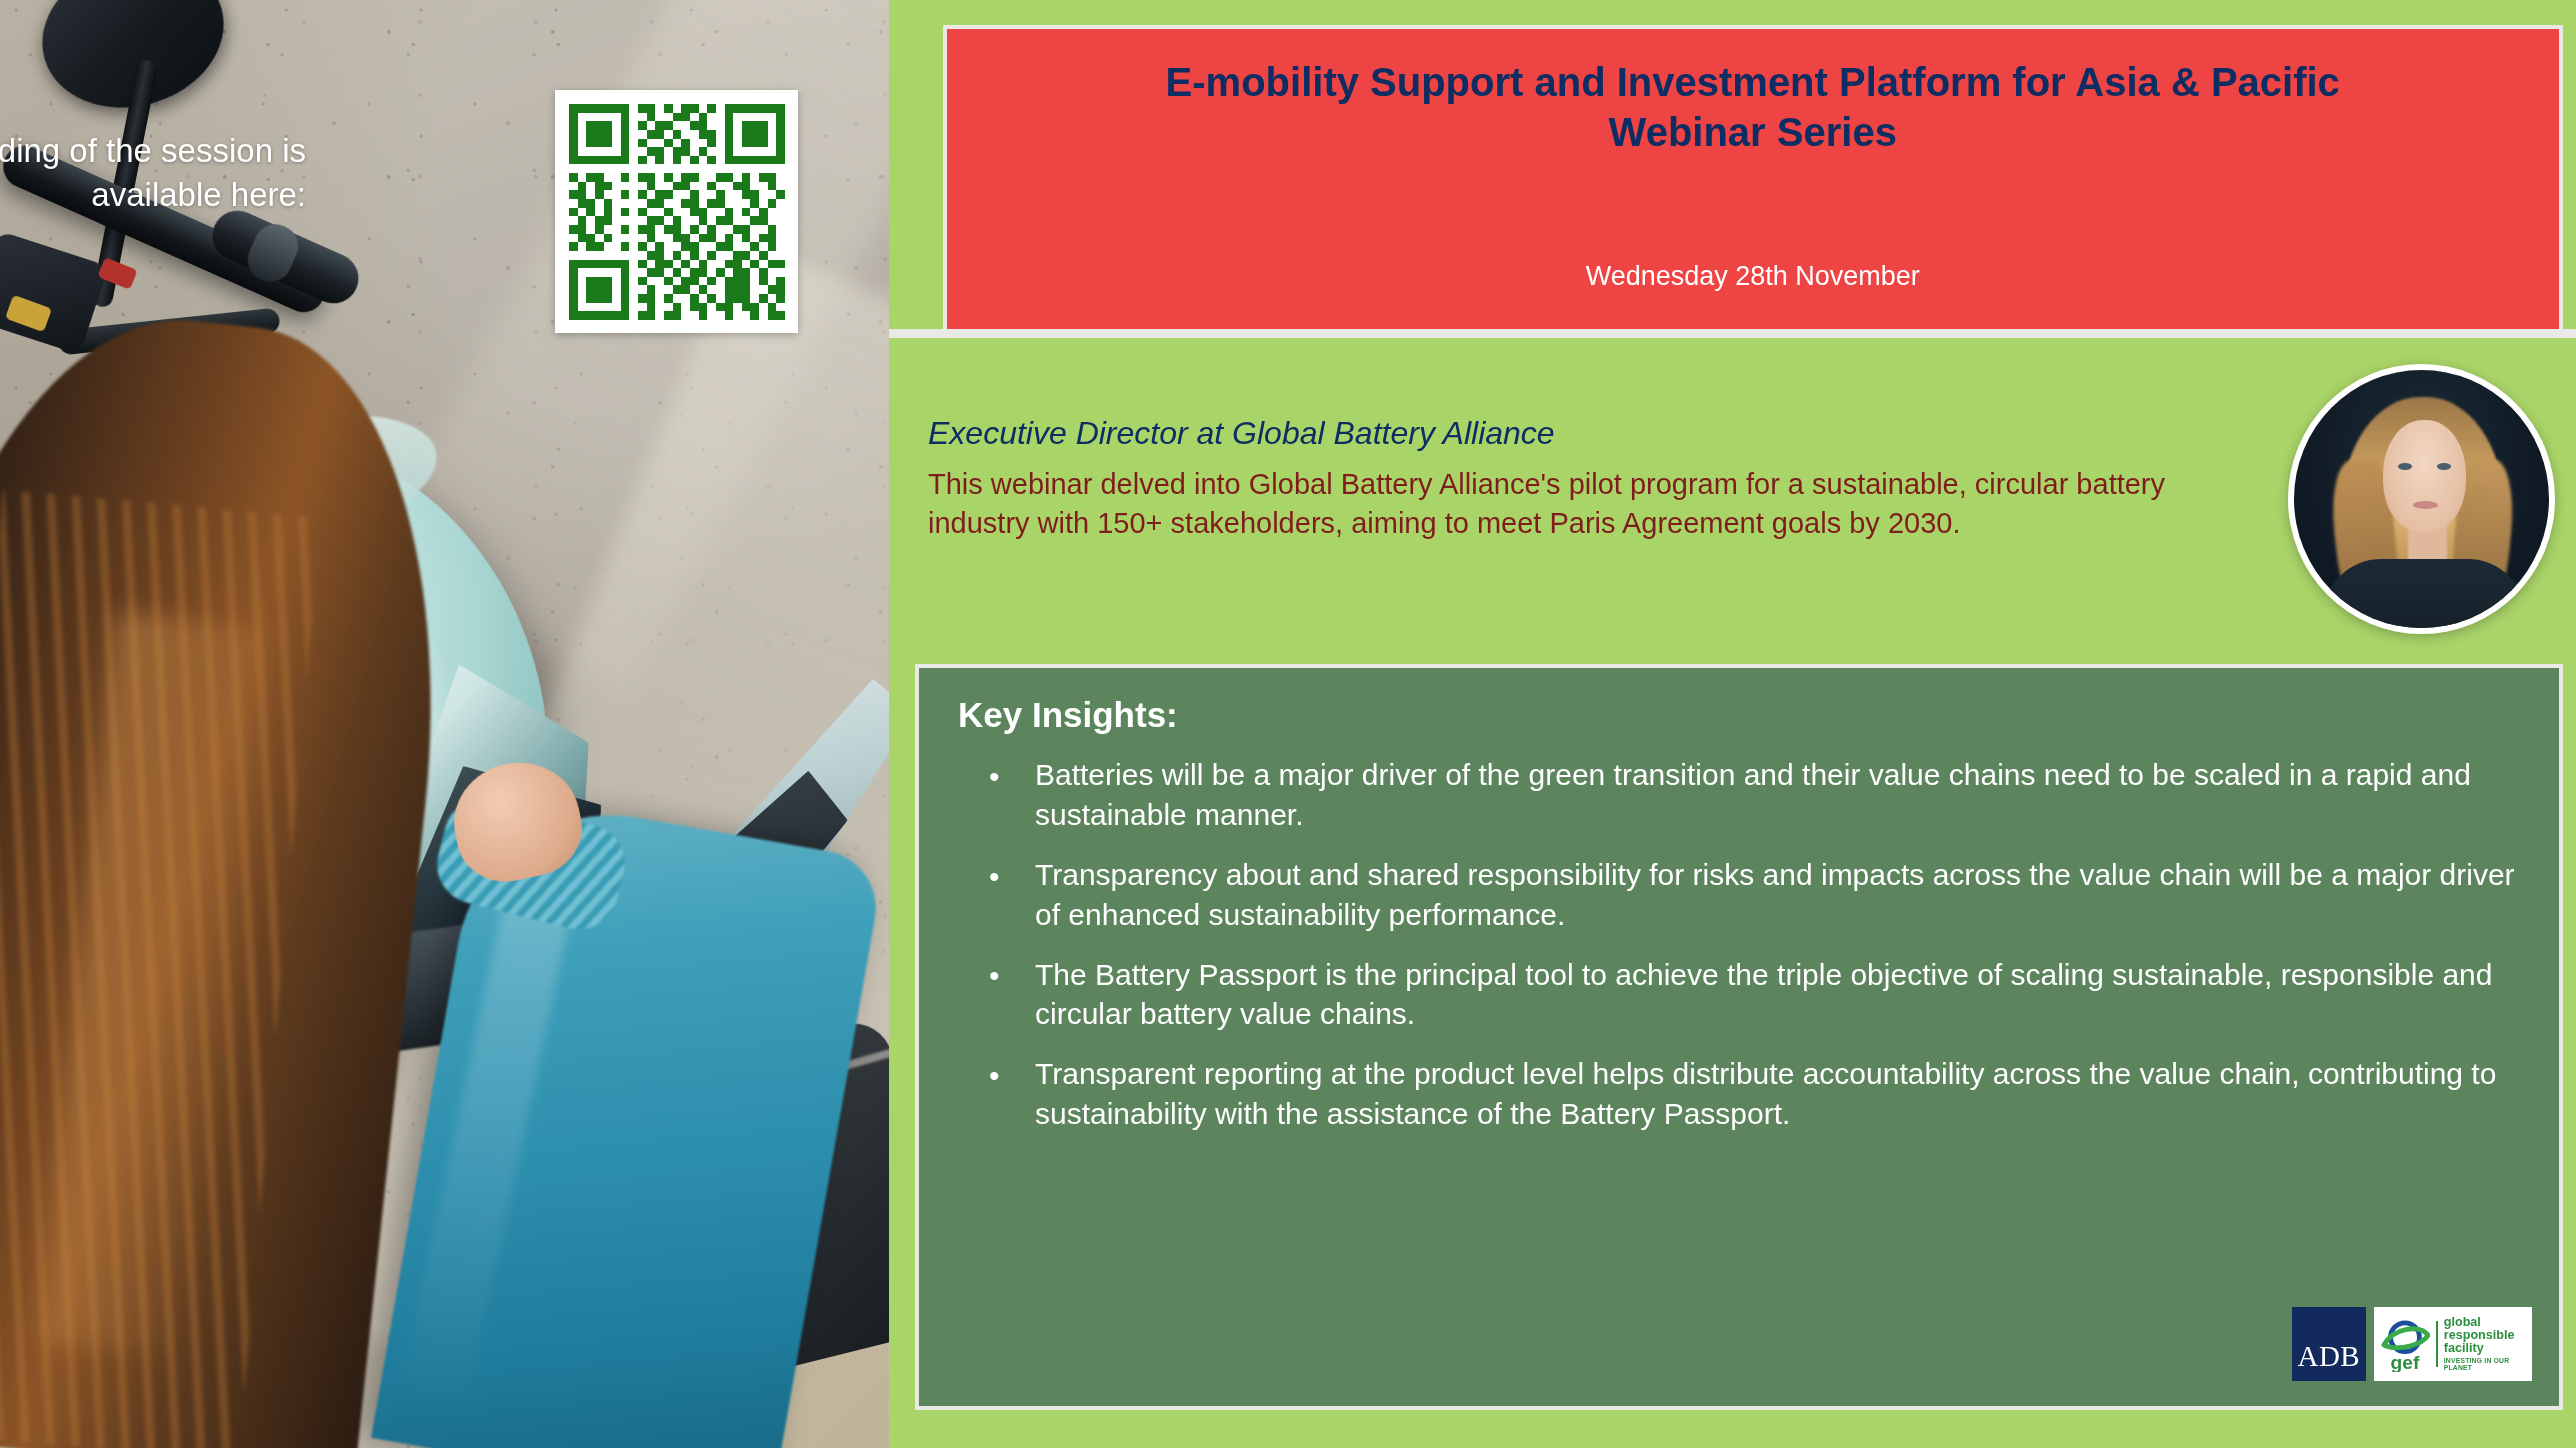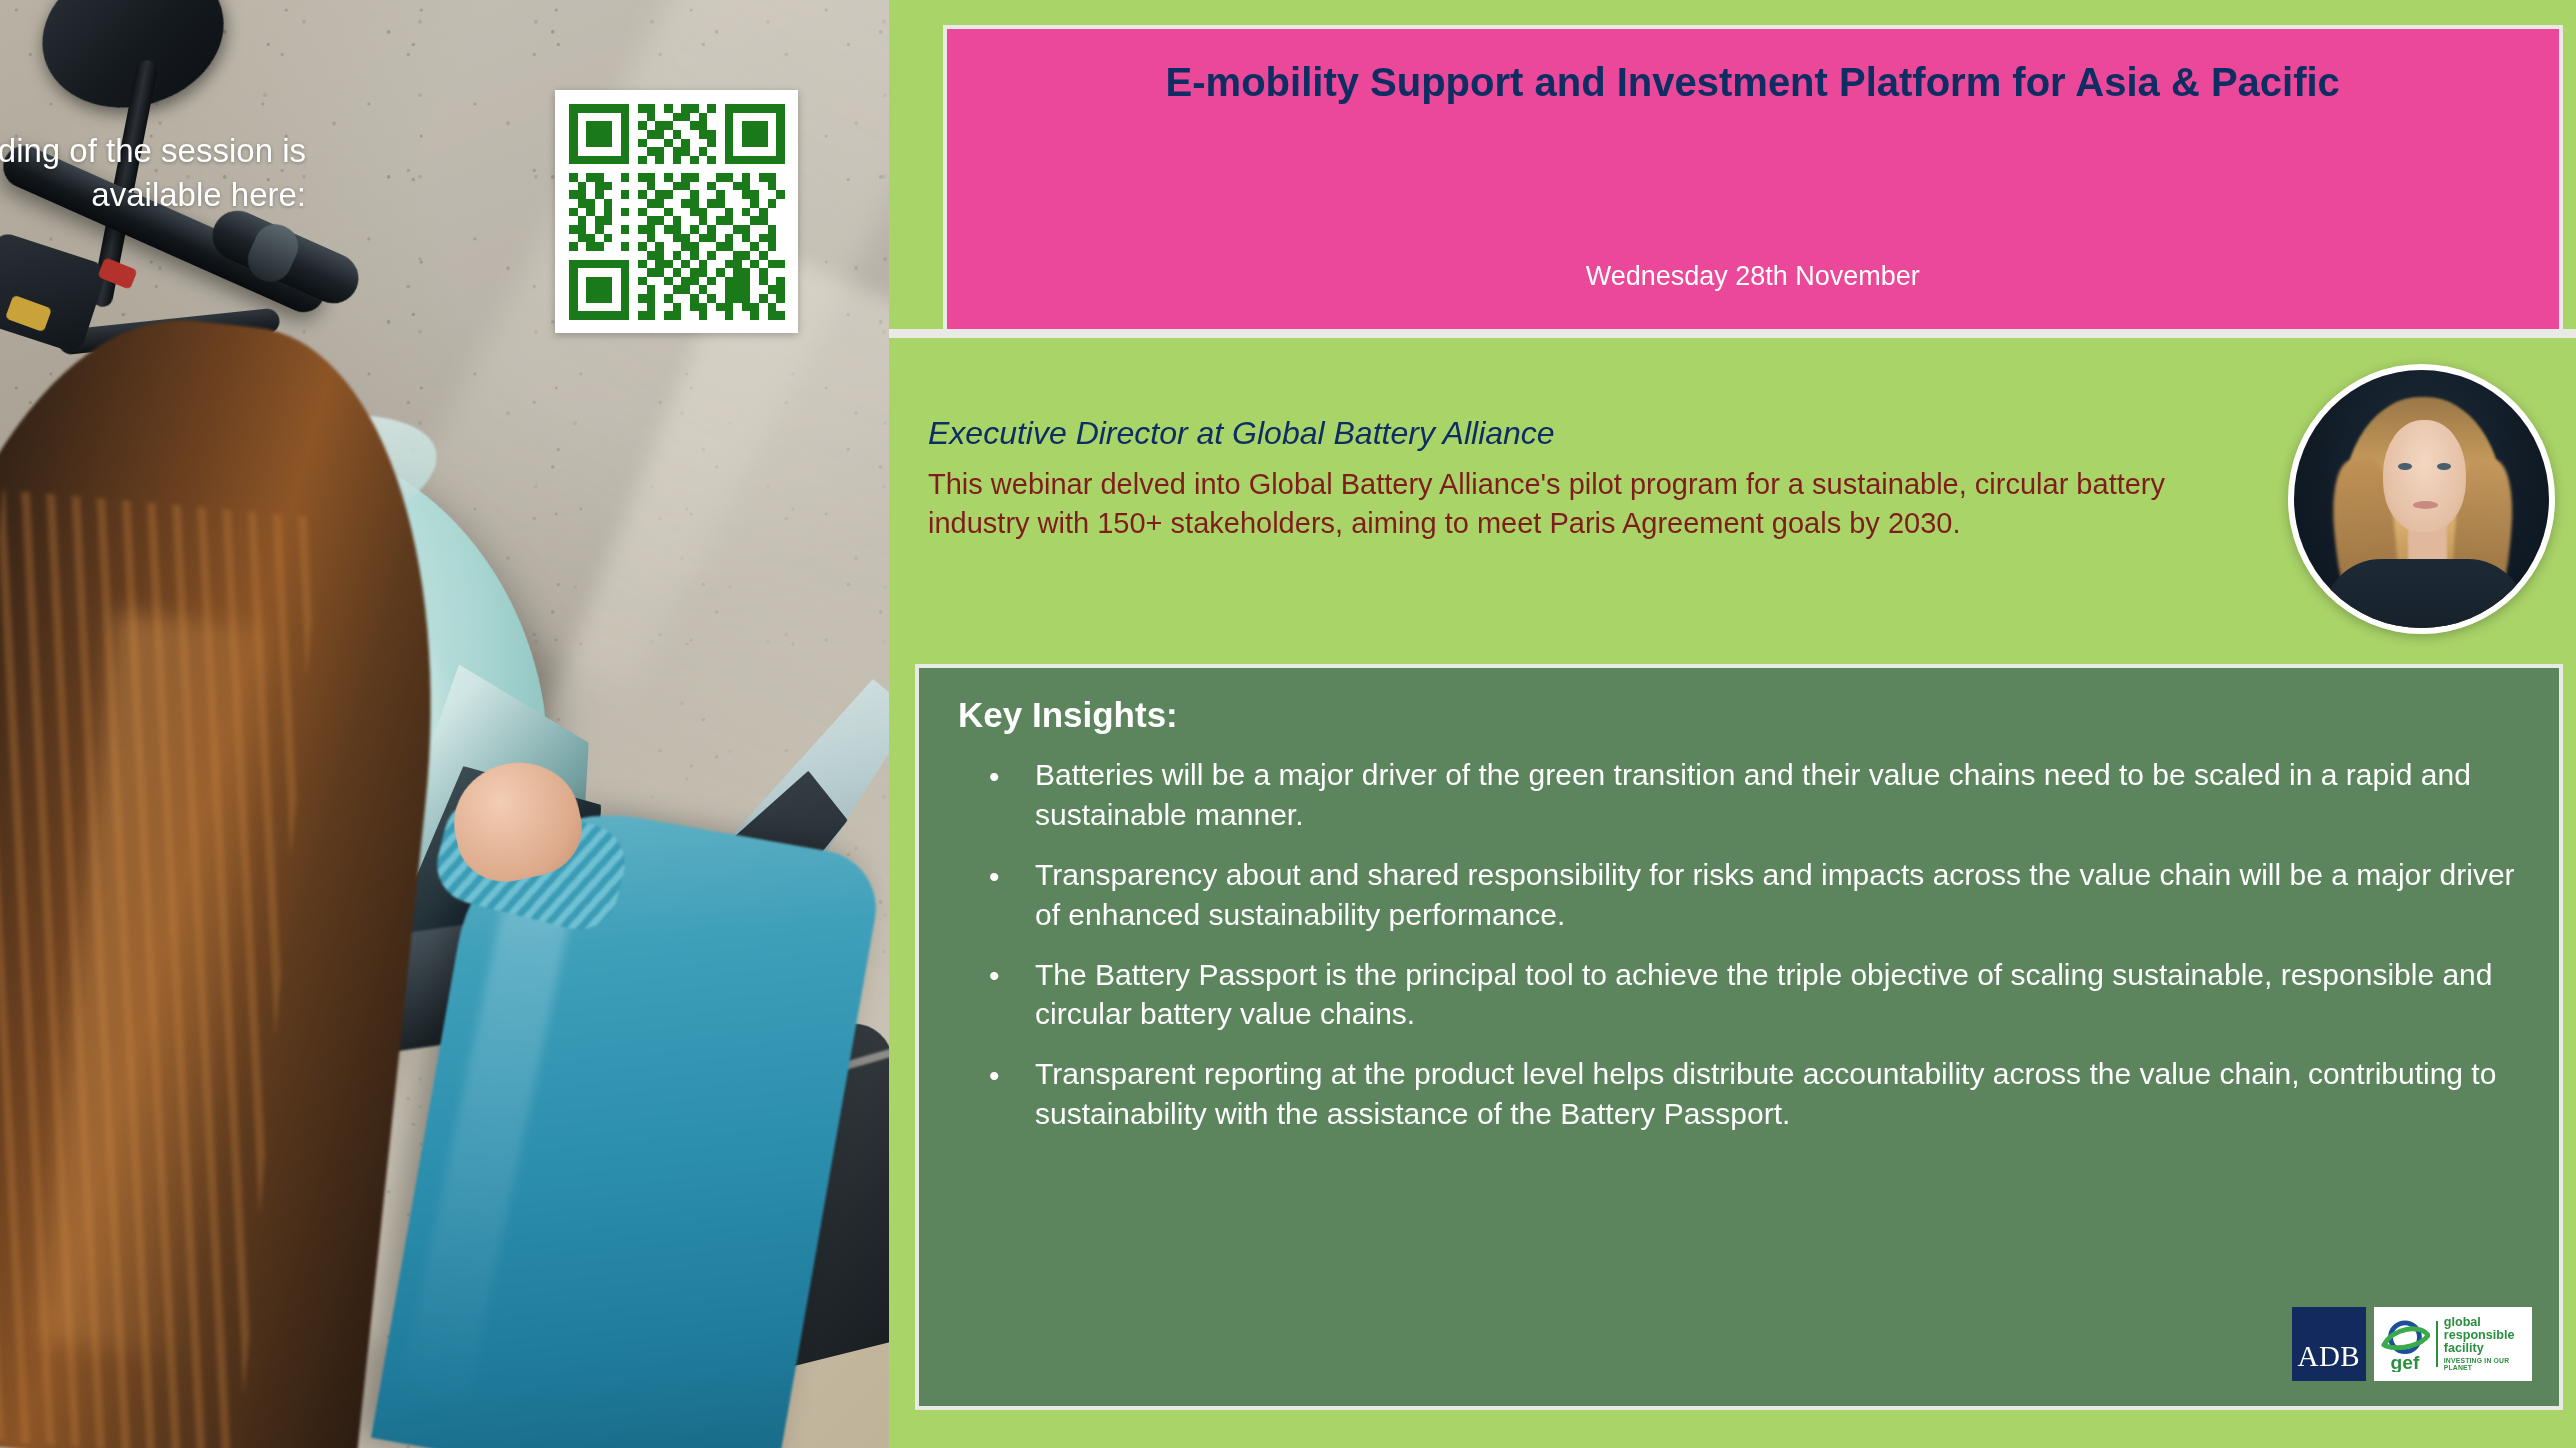--- a/index.html
+++ b/index.html
@@ -131,21 +131,21 @@
     color:#ffffff;font-size:33px;line-height:1.32;font-weight:400;text-shadow:0 1px 3.9px rgba(0,0,0,.35);}
 
   
   .qr-wrap{position:absolute;left:555px;top:90px;width:243px;height:243px;background:#ffffff;
     box-shadow:0 1.9px 7.7px rgba(0,0,0,.25);}
   .qr{position:absolute;left:13.5px;top:13.5px;width:216px;height:216px;}
 
   
   .right{position:absolute;left:889px;top:0;width:1687px;height:1449px;background:#a9d468;}
 
-  .panel-head{position:absolute;left:26px;top:25px;right:13.5px;height:362px;background:#ec4899;
+  .panel-head{position:absolute;left:26px;top:25px;right:13.5px;height:362px;background:#ef4444;
     border:4.8px solid #e9e9e6;box-sizing:border-box;margin-left:28px;}
   .title-main{position:absolute;left:39px;right:39px;top:29px;text-align:center;color:#0d2d63;
     font-size:40px;font-weight:bold;line-height:1.24;}
   .title-sub{position:absolute;left:39px;right:39px;top:176px;text-align:center;color:#ffffff;
     font-size:37px;font-weight:bold;}
   .title-date{position:absolute;left:39px;right:39px;top:232px;text-align:center;color:#ffffff;
     font-size:27px;font-weight:400;}
 
   .panel-speaker{position:absolute;left:0;top:329px;width:1687px;height:315px;background:#a9d468;
     border-top:9.7px solid #e9e9e6;box-sizing:border-box;}
@@ -422,20 +422,21 @@
         </g>
       </svg>
     </div>
   </div>
 
   <div class="right">
 
     <div class="panel-head">
       <div class="title-main">
         <div>E-mobility Support and Investment Platform for Asia &amp; Pacific</div>
+        <div>Webinar Series</div>
       </div>
       <div class="title-date">Wednesday 28th November</div>
     </div>
 
     <div class="panel-speaker">
       <div class="sp-role">Executive Director at Global Battery Alliance</div>
       <div class="sp-bio">This webinar delved into Global Battery Alliance's pilot program for a sustainable, circular battery industry with 150+ stakeholders, aiming to meet Paris Agreement goals by 2030.</div>
 
       <div class="avatar">
         <div class="av-hair"></div>

